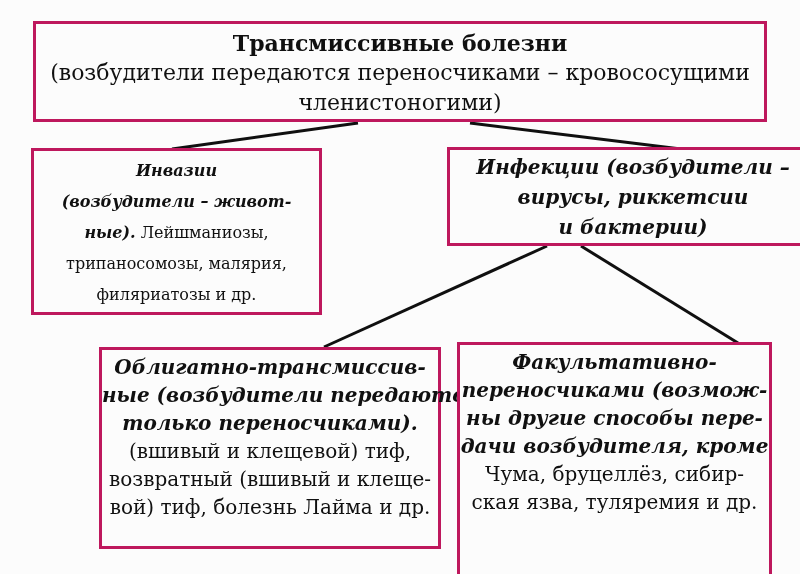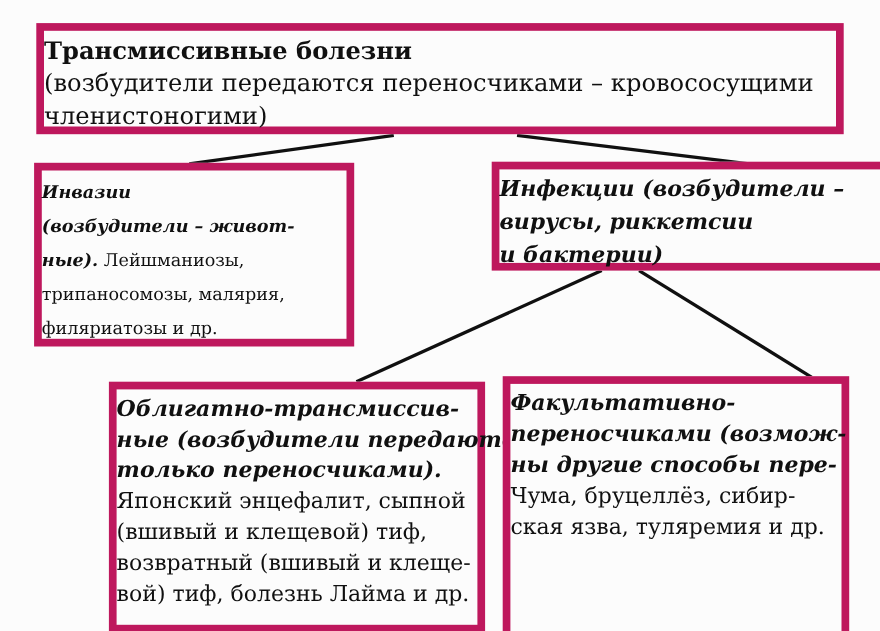--- a/index.html
+++ b/index.html
@@ -19,42 +19,43 @@
   svg.connectors {
     position: absolute;
     left: 0;
     top: 0;
     width: 800px;
     height: 574px;
   }
   .box {
     position: absolute;
     box-sizing: border-box;
-    border: 7px solid #be185d;
+    border: 3px solid #be185d;
     background: #fcfcfc;
+    text-align: center;
   }
   .line { white-space: nowrap; }
   .b  { font-weight: bold; }
   .bi { font-weight: bold; font-style: italic; }
   .r  { font-weight: normal; font-style: normal; }
 
   .box-root {
     left: 33px; top: 21px; width: 734px; height: 101px;
     padding-top: 4px; font-size: 22px; line-height: 30px;
   }
   .box-invasions {
     left: 31px; top: 148px; width: 291px; height: 167px;
     padding-top: 4px; font-size: 16px; line-height: 31px;
   }
   .box-infections {
     left: 447px; top: 147px; width: 372px; height: 99px;
     padding-top: 2px; font-size: 20px; line-height: 30px;
   }
   .box-obligate {
-    left: 99px; top: 347px; width: 342px; height: 228px;
+    left: 99px; top: 347px; width: 342px; height: 202px;
     padding-top: 3px; font-size: 20px; line-height: 28px;
   }
   .box-facultative {
     left: 457px; top: 342px; width: 315px; height: 262px;
     padding-top: 3px; font-size: 20px; line-height: 28px;
   }
 </style>
 </head>
 <body>
 
@@ -84,27 +85,27 @@
   <div class="box box-infections">
     <div class="line bi">Инфекции (возбудители –</div>
     <div class="line bi">вирусы, риккетсии</div>
     <div class="line bi">и бактерии)</div>
   </div>
 
   <div class="box box-obligate">
     <div class="line bi">Облигатно-трансмиссив-</div>
     <div class="line bi">ные (возбудители передаются</div>
     <div class="line bi">только переносчиками).</div>
-    <div class="line r">Японский энцефалит, сыпной</div>
     <div class="line r">(вшивый и клещевой) тиф,</div>
     <div class="line r">возвратный (вшивый и клеще-</div>
     <div class="line r">вой) тиф, болезнь Лайма и др.</div>
   </div>
 
   <div class="box box-facultative">
     <div class="line bi">Факультативно-</div>
     <div class="line bi">переносчиками (возмож-</div>
     <div class="line bi">ны другие способы пере-</div>
+    <div class="line bi">дачи возбудителя, кроме</div>
     <div class="line r">Чума, бруцеллёз, сибир-</div>
     <div class="line r">ская язва, туляремия и др.</div>
   </div>
 
 </div>
 
 </body></html>

